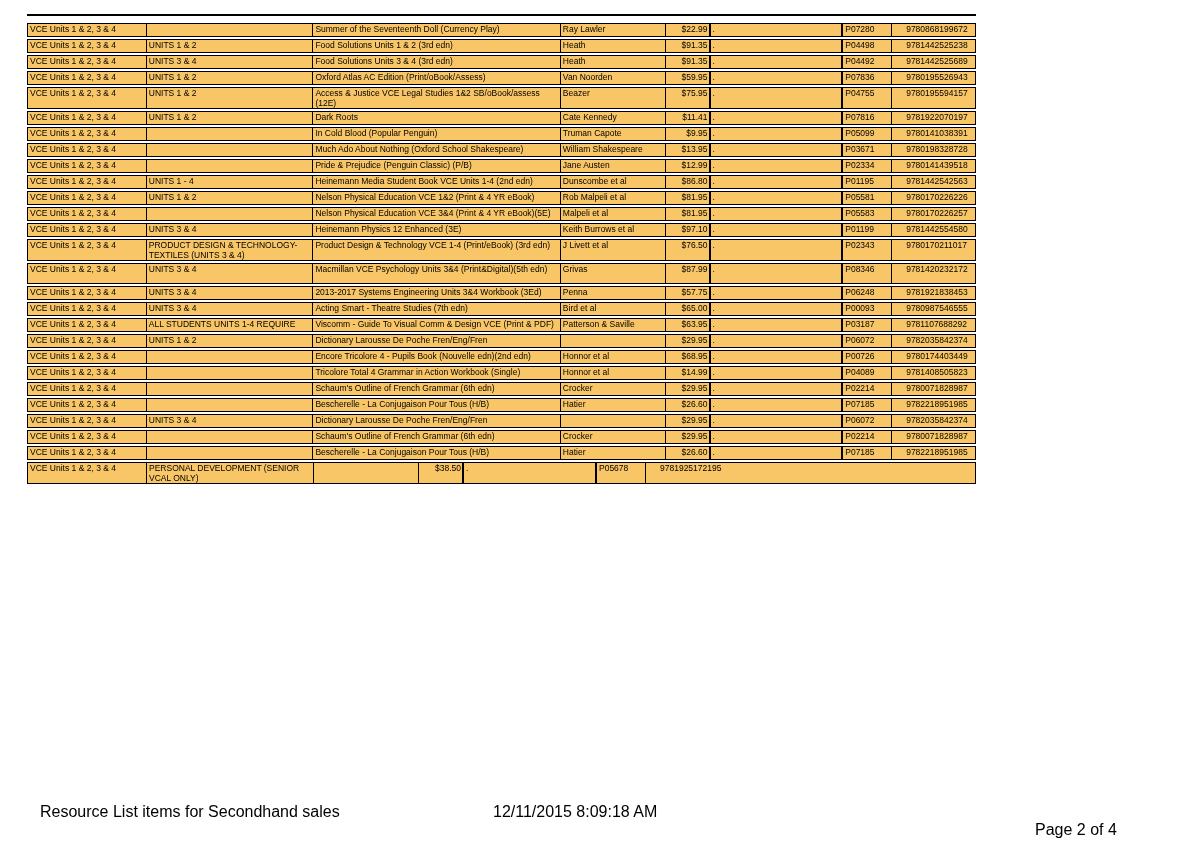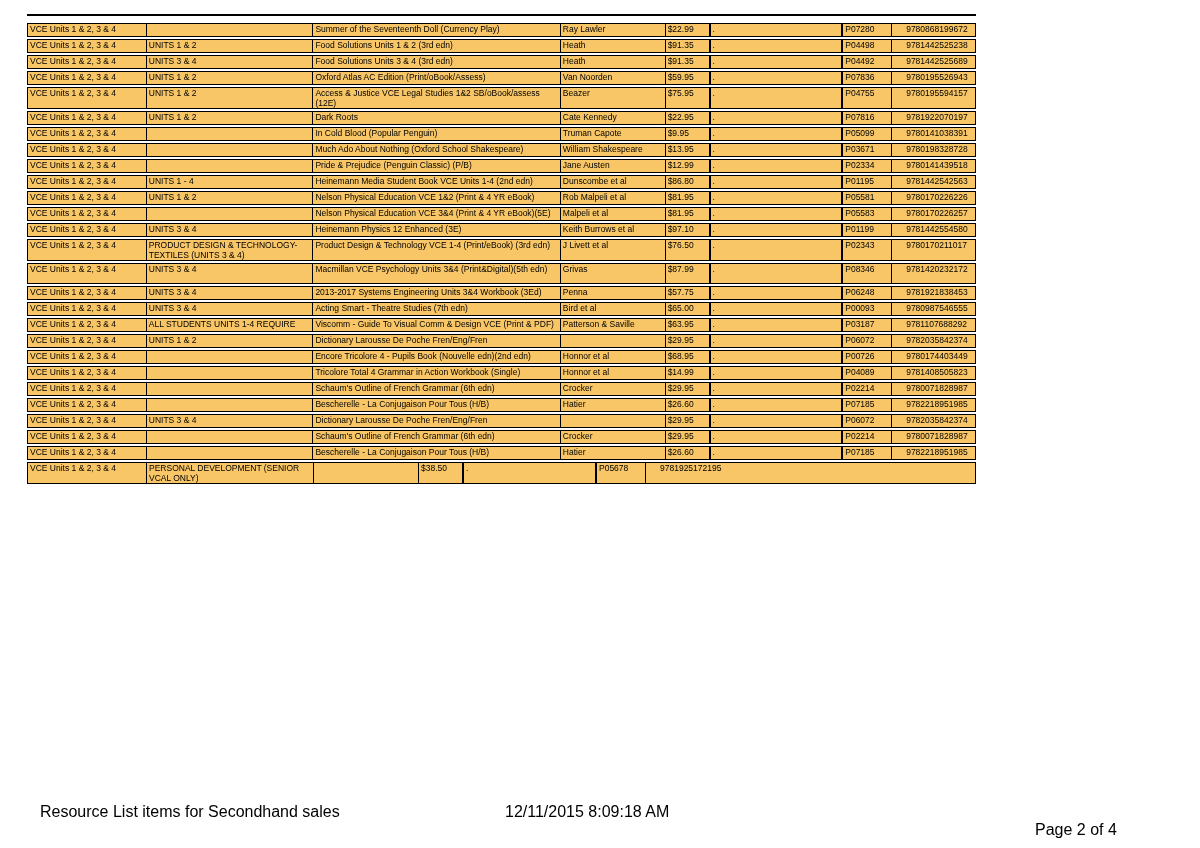--- a/index.html
+++ b/index.html
@@ -12,28 +12,28 @@
   .row{display:flex;align-items:stretch;background:var(--rowbg,#F8C666);
        border:1px solid var(--border,#000);margin-bottom:2px;min-height:14px;box-sizing:border-box;}
   .row.tall{min-height:21px;}
 
   .c{box-sizing:border-box;padding:1px 2px 0 2px;font-size:8.5px;line-height:9.5px;
      color:#000;border-left:1px solid var(--border,#000);overflow:hidden;word-wrap:break-word;}
   .c0{width:118px;border-left:none;}
   .c1{width:167px;}
   .c2{width:248px;}
   .c3{width:105px;}
-  .c4{width:44px;padding-right:1px;}
+  .c4{width:44px;text-align:right;padding-right:1px;}
   .c5{width:133px;border-left-width:2px;}
   .c6{width:50px;border-left-width:2px;}
   .c7{width:84px;padding-left:14px;}
 
   .footer{position:absolute;left:0;top:804px;width:1200px;height:20px;font-size:16px;line-height:16px;}
   .f-left{position:absolute;left:40px;top:0;}
-  .f-date{position:absolute;left:505px;top:0;}
+  .f-date{position:absolute;left:493px;top:0;}
   .f-page{position:absolute;left:1035px;top:18px;}
 </style>
 </head>
 <body>
 
 <div class="page">
 
   <div class="table-wrap">
     <div class="cut-row"></div>
     <div id="rows">
@@ -85,21 +85,21 @@
     <div class="c c4">$75.95</div>
     <div class="c c5">.</div>
     <div class="c c6">P04755</div>
     <div class="c c7">9780195594157</div>
   </div>
         <div class="row">
     <div class="c c0">VCE Units 1 &amp; 2, 3 &amp; 4</div>
     <div class="c c1">UNITS 1 &amp; 2</div>
     <div class="c c2">Dark Roots</div>
     <div class="c c3">Cate Kennedy</div>
-    <div class="c c4">$22.95</div>
+    <div class="c c4">$11.41</div>
     <div class="c c5">.</div>
     <div class="c c6">P07816</div>
     <div class="c c7">9781922070197</div>
   </div>
         <div class="row">
     <div class="c c0">VCE Units 1 &amp; 2, 3 &amp; 4</div>
     <div class="c c1"></div>
     <div class="c c2">In Cold Blood (Popular Penguin)</div>
     <div class="c c3">Truman Capote</div>
     <div class="c c4">$9.95</div>

